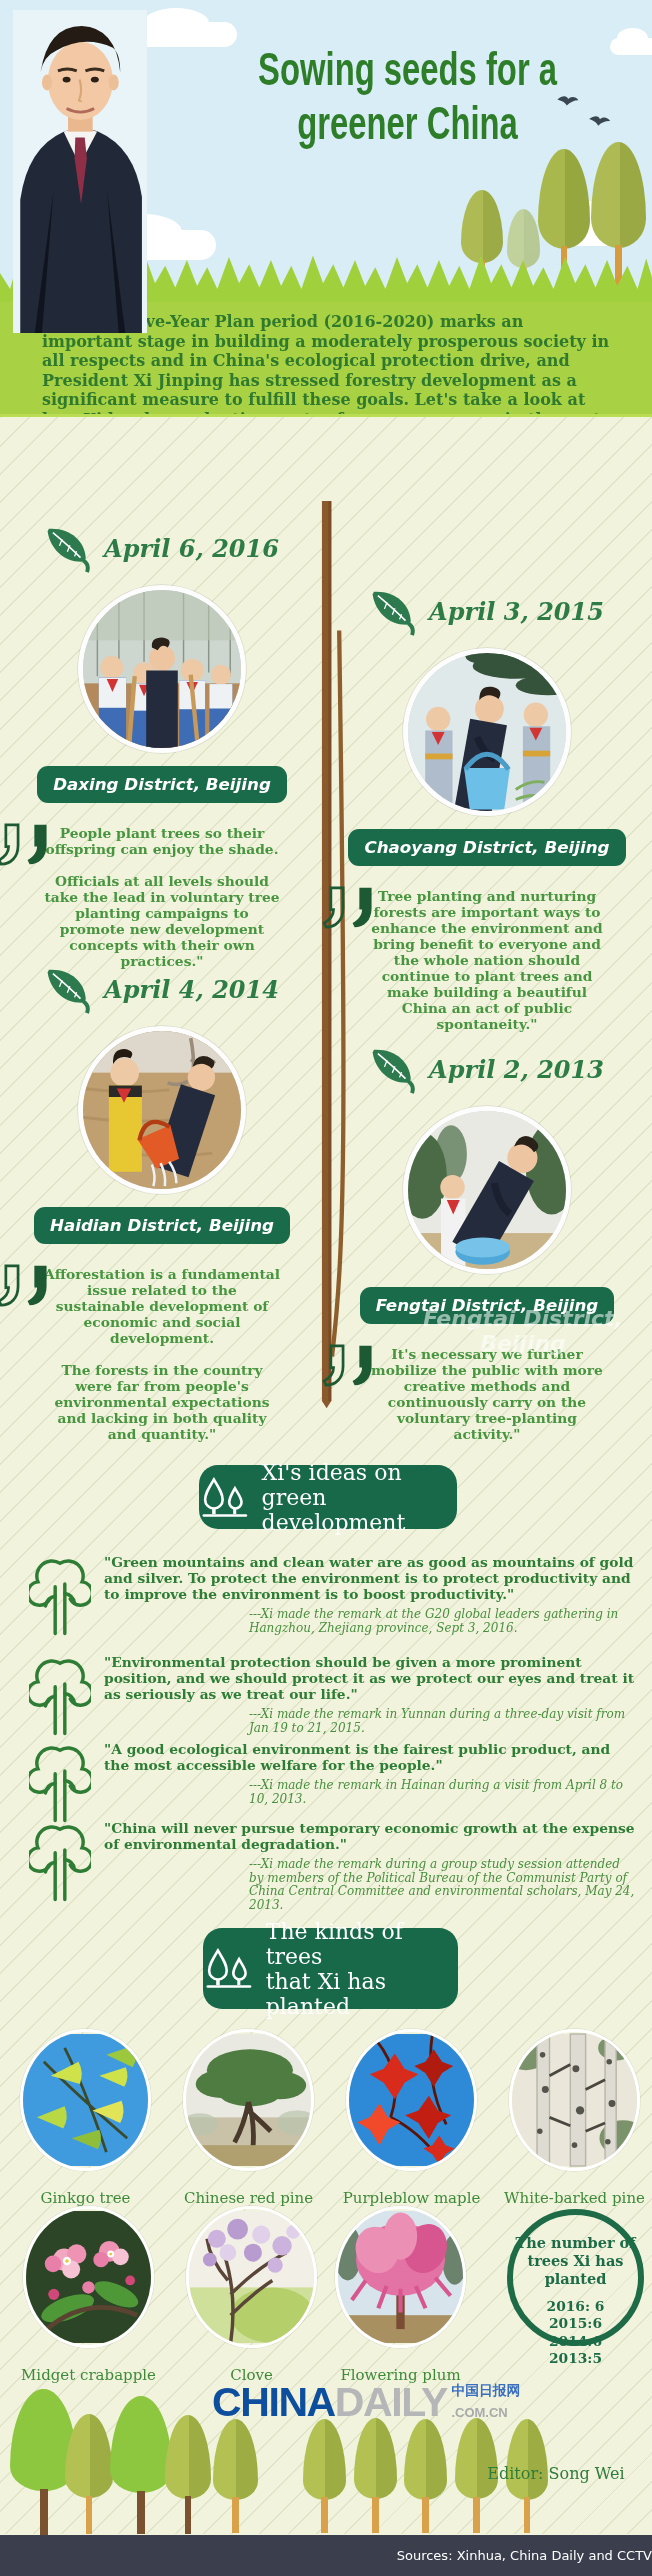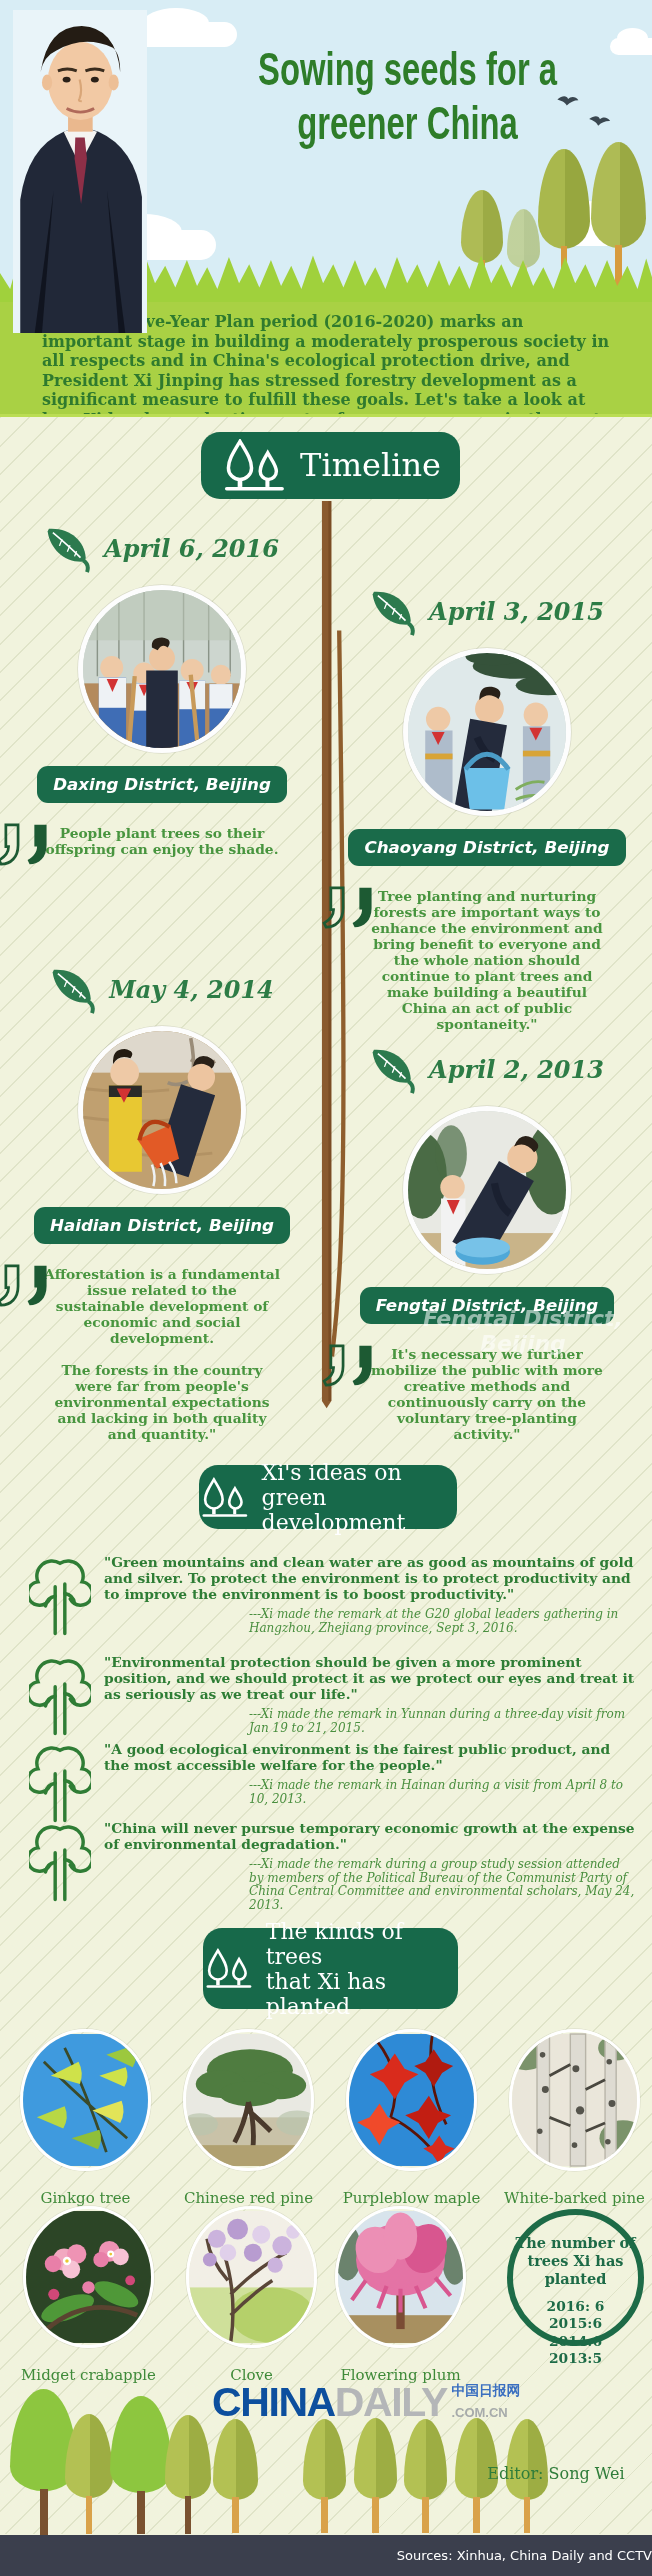--- a/index.html
+++ b/index.html
@@ -160,30 +160,20 @@
   </section>
 
   <div class="main">
 
     <svg class="trunk-svg" width="46" height="921" viewBox="0 0 64 1270">
       <path d="M32 1190 C50 1040 52 880 42 180" stroke="#8f5e2d" stroke-width="6" fill="none"></path>
       <path d="M18 0 h13 v1252 l-6.5 10 l-6.5 -10 Z" fill="#8a5a2e"></path>
       <rect x="27" y="0" width="4" height="1252" fill="#7a4c24"></rect>
     </svg>
 
-    <div class="pill one-line" style="left:201px;top:14.5px;width:259px;height:67px;">
-      <svg width="70" height="52" viewBox="0 0 120 90">
-        <path d="M34 4 C22 24 14 36 14 50 A20 20 0 0 0 54 50 C54 36 46 24 34 4 Z" stroke="#fff" stroke-width="6" fill="none"></path>
-        <rect x="30" y="69" width="8" height="14" fill="#fff"></rect>
-        <path d="M82 24 C74 38 69 46 69 56 A14 14 0 0 0 97 56 C97 46 90 38 82 24 Z" stroke="#fff" stroke-width="6" fill="none"></path>
-        <rect x="78" y="69" width="7" height="14" fill="#fff"></rect>
-        <rect x="8" y="83" width="102" height="6" rx="3" fill="#fff"></rect>
-      </svg>
-      <span class="txt">Timeline</span>
-    </div>
 
     <article class="entry" style="left:10px;top:101px;">
       <div class="head">
         <svg width="46" height="51" viewBox="0 0 70 76">
           <path d="M6 8 C38 6 60 26 62 52 C62 56 59 58 55 58 C28 58 8 38 4 12 Z" fill="#2c7a4e"></path>
           <path d="M58 56 Q68 62 64 74" stroke="#2c7a4e" stroke-width="6" fill="none"></path>
           <path d="M12 14 Q36 34 54 52" stroke="#fff" stroke-width="2.5" fill="none"></path>
           <path d="M26 24 L22 34 M38 33 L34 43 M48 42 L45 50" stroke="#fff" stroke-width="2" fill="none"></path>
         </svg>
         <span class="date">April 6, 2016</span>
@@ -219,20 +209,21 @@
           </g>
         </svg>
       </div>
       <div class="loc-pill">Daxing District, Beijing</div>
       <div class="quote">
         <svg class="qicon" width="57" height="45" viewBox="0 0 84 62">
           <path d="M16 2 H34 V32 C34 50 23 60 9 60 L6 54 C15 49 20 42 20 34 H16 Z" stroke="#1d5a33" stroke-width="4" fill="none"></path>
           <path d="M58 2 H76 V32 C76 50 65 60 51 60 L48 54 C57 49 62 42 62 34 H58 Z" fill="#1d5a33"></path>
         </svg>
         <p>People plant trees so their offspring can enjoy the shade.</p>
+        <p>Officials at all levels should take the lead in voluntary tree planting campaigns to promote new development concepts with their own practices."</p>
       </div>
     </article>
 
     <article class="entry" style="left:335px;top:164px;">
       <div class="head">
         <svg width="46" height="51" viewBox="0 0 70 76">
           <path d="M6 8 C38 6 60 26 62 52 C62 56 59 58 55 58 C28 58 8 38 4 12 Z" fill="#2c7a4e"></path>
           <path d="M58 56 Q68 62 64 74" stroke="#2c7a4e" stroke-width="6" fill="none"></path>
           <path d="M12 14 Q36 34 54 52" stroke="#fff" stroke-width="2.5" fill="none"></path>
           <path d="M26 24 L22 34 M38 33 L34 43 M48 42 L45 50" stroke="#fff" stroke-width="2" fill="none"></path>
@@ -278,21 +269,21 @@
     </article>
 
     <article class="entry" style="left:10px;top:542px;">
       <div class="head">
         <svg width="46" height="51" viewBox="0 0 70 76">
           <path d="M6 8 C38 6 60 26 62 52 C62 56 59 58 55 58 C28 58 8 38 4 12 Z" fill="#2c7a4e"></path>
           <path d="M58 56 Q68 62 64 74" stroke="#2c7a4e" stroke-width="6" fill="none"></path>
           <path d="M12 14 Q36 34 54 52" stroke="#fff" stroke-width="2.5" fill="none"></path>
           <path d="M26 24 L22 34 M38 33 L34 43 M48 42 L45 50" stroke="#fff" stroke-width="2" fill="none"></path>
         </svg>
-        <span class="date">May 4, 2014</span>
+        <span class="date">April 4, 2014</span>
       </div>
       <div class="photo-circle">
         <svg width="158" height="158" viewBox="0 0 220 220">
           <rect width="220" height="220" fill="#c0a070"></rect>
           <rect width="220" height="58" fill="#ded8cc"></rect>
           <path d="M0 80 q60 8 120 2 M0 120 q70 10 140 2 M60 170 q60 8 120 0" stroke="#a8885c" stroke-width="4" fill="none" opacity=".6"></path>
           <path d="M150 10 q10 50 -6 90 M150 40 q20 10 34 2 M146 70 q-16 8 -28 2" stroke="#9a8c78" stroke-width="5" fill="none"></path>
           <circle cx="58" cy="58" r="20" fill="#eec9a6"></circle>
             <path d="M42 46 q8 -14 24 -8 q8 -10 -8 -13 q-18 0 -16 21 z" fill="#241c12"></path>
           <path d="M36 76 h46 v120 h-46 z" fill="#e8c832"></path>

